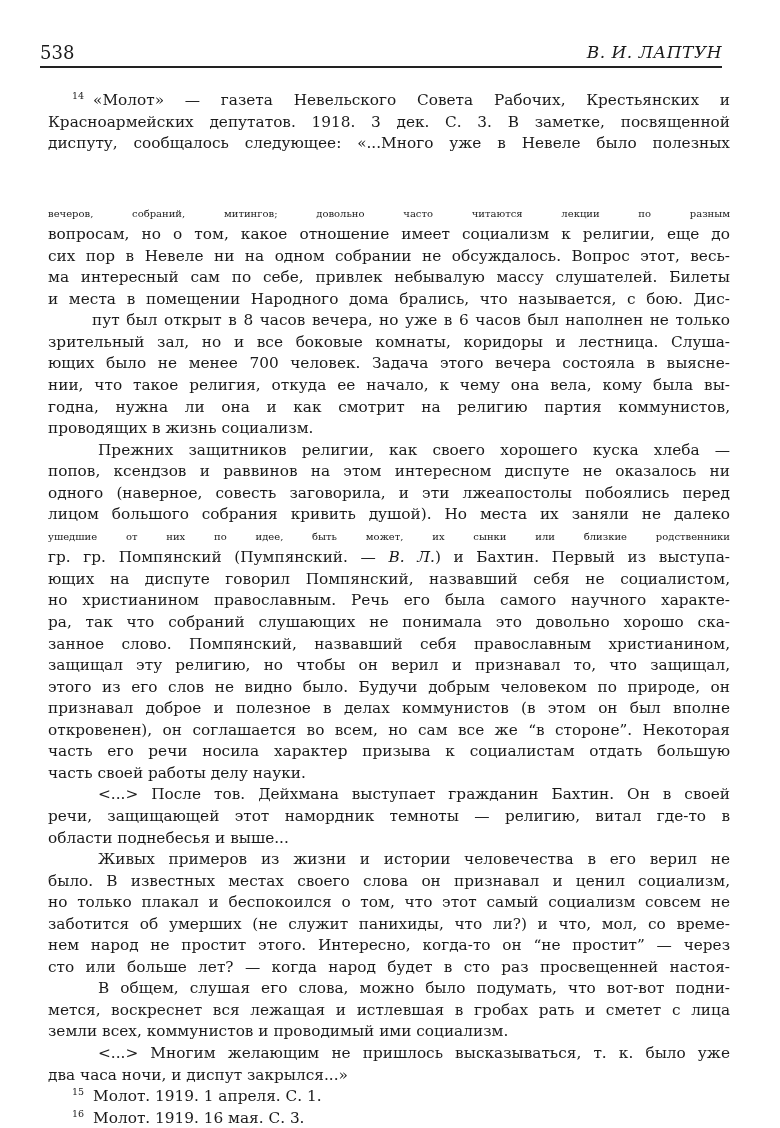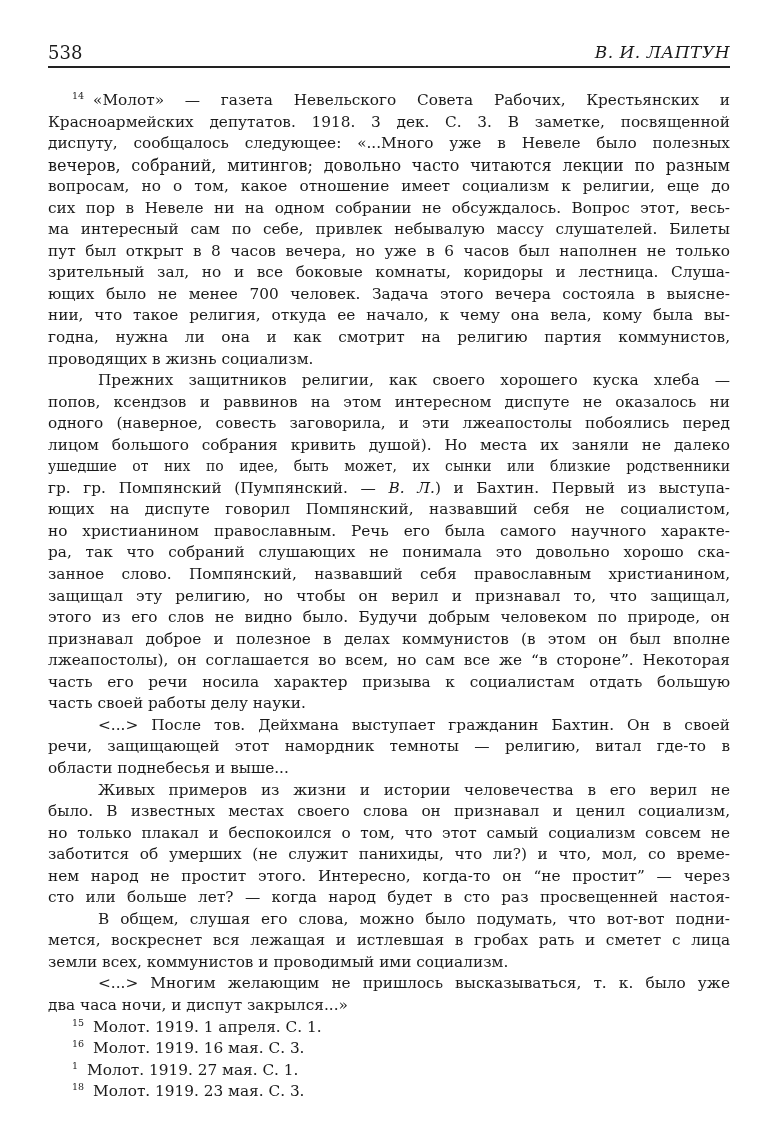--- a/index.html
+++ b/index.html
@@ -1,18 +1,18 @@
 <!DOCTYPE html>
 <html><head>
 <meta charset="utf-8">
 <style>
   html, body { margin: 0; padding: 0; background: #ffffff; }
   body { width: 780px; height: 1128px; position: relative; overflow: hidden;
          font-family: "DejaVu Serif", "Liberation Serif", serif; color: #1a1a1a; }
-  .header { position: absolute; left: 48px; top: 40px; width: 682px; height: 26px;
+  .header { position: absolute; left: 40px; top: 40px; width: 682px; height: 26px;
             border-bottom: 2px solid #222; }
   .page-num { position: absolute; left: 0; top: 2px; font-size: 18px; }
   .running-head { position: absolute; right: 0; top: 2px; font-size: 17px; font-style: italic; letter-spacing: 0.5px; }
   .body { position: absolute; left: 48px; top: 90px; width: 682px;
           font-size: 15.3px; line-height: 21.55px; text-align: justify; }
   .line { display: block; white-space: nowrap; text-align-last: justify; text-align: justify; height: 21.55px; }
   .line.last { text-align-last: left; }
   .indent { padding-left: 50px; }
   .fn-indent { padding-left: 24px; }
   sup { font-size: 9.5px; vertical-align: 6px; line-height: 0; margin-right: 9px; }
@@ -25,46 +25,47 @@
   <span class="page-num">538</span>
   <span class="running-head">В. И. ЛАПТУН</span>
 </div>
 
 <div class="body">
 
   <div>
     <span class="line fn-indent" style="font-size: 15.3px;"><sup>14</sup><span>«Молот» — газета Невельского Совета Рабочих, Крестьянских и</span></span>
     <span class="line" style="font-size: 15.3px;">Красноармейских депутатов. 1918. 3 дек. С. 3. В заметке, посвященной</span>
     <span class="line" style="font-size: 15.3px;">диспуту, сообщалось следующее: «...Много уже в Невеле было полезных</span>
-    <span class="line" style="font-size: 16px;">вечеров, собраний, митингов; довольно часто читаются лекции по разным</span>
+    <span class="line" style="font-size: 10px; margin-top: 48px;">вечеров, собраний, митингов; довольно часто читаются лекции по разным</span>
     <span class="line" style="font-size: 15.3px;">вопросам, но о том, какое отношение имеет социализм к религии, еще до</span>
     <span class="line" style="font-size: 15.3px;">сих пор в Невеле ни на одном собрании не обсуждалось. Вопрос этот, весь-</span>
     <span class="line" style="font-size: 15.3px;">ма интересный сам по себе, привлек небывалую массу слушателей. Билеты</span>
-    <span class="line" style="font-size: 15.3px;">пут был открыт в 8 часов вечера, но уже в 6 часов был наполнен не только</span>
+    <span class="line" style="font-size: 15.3px;">и места в помещении Народного дома брались, что называется, с бою. Дис-</span>
+    <span class="line" style="font-size: 15.3px; margin-left: 44px;">пут был открыт в 8 часов вечера, но уже в 6 часов был наполнен не только</span>
     <span class="line" style="font-size: 15.3px;">зрительный зал, но и все боковые комнаты, коридоры и лестница. Слуша-</span>
     <span class="line" style="font-size: 15.3px;">ющих было не менее 700 человек. Задача этого вечера состояла в выясне-</span>
     <span class="line" style="font-size: 15.3px;">нии, что такое религия, откуда ее начало, к чему она вела, кому была вы-</span>
     <span class="line" style="font-size: 15.3px;">годна, нужна ли она и как смотрит на религию партия коммунистов,</span>
     <span class="line last" style="font-size: 15.3px;">проводящих в жизнь социализм.</span>
 
     <div>
       <span class="line indent" style="font-size: 15.3px;">Прежних защитников религии, как своего хорошего куска хлеба —</span>
       <span class="line" style="font-size: 15.3px;"> попов, ксендзов и раввинов на этом интересном диспуте не оказалось ни</span>
       <span class="line" style="font-size: 15.3px;">одного (наверное, совесть заговорила, и эти лжеапостолы побоялись перед</span>
       <span class="line" style="font-size: 15.3px;">лицом большого собрания кривить душой). Но места их заняли не далеко</span>
-      <span class="line" style="font-size: 14px;">ушедшие от них по идее, быть может, их сынки или близкие родственники</span>
+      <span class="line" style="font-size: 10px;">ушедшие от них по идее, быть может, их сынки или близкие родственники</span>
       <span class="line" style="font-size: 15.3px;"><span>гр. гр. Помпянский (Пумпянский. — </span><i>В. Л.</i><span>) и Бахтин. Первый из выступа-</span></span>
       <span class="line" style="font-size: 15.3px;">ющих на диспуте говорил Помпянский, назвавший себя не социалистом,</span>
       <span class="line" style="font-size: 15.3px;">но христианином православным. Речь его была самого научного характе-</span>
       <span class="line" style="font-size: 15.3px;">ра, так что собраний слушающих не понимала это довольно хорошо ска-</span>
       <span class="line" style="font-size: 15.3px;">занное слово. Помпянский, назвавший себя православным христианином,</span>
       <span class="line" style="font-size: 15.3px;">защищал эту религию, но чтобы он верил и признавал то, что защищал,</span>
       <span class="line" style="font-size: 15.3px;">этого из его слов не видно было. Будучи добрым человеком по природе, он</span>
       <span class="line" style="font-size: 15.3px;">признавал доброе и полезное в делах коммунистов (в этом он был вполне</span>
-      <span class="line" style="font-size: 15.3px;">лжеапостолы), он соглашается во всем, но сам все же “в стороне”. Некоторая</span>
+      <span class="line" style="font-size: 15.3px;">откровенен), он соглашается во всем, но сам все же “в стороне”. Некоторая</span>
       <span class="line" style="font-size: 15.3px;">часть его речи носила характер призыва к социалистам отдать большую</span>
       <span class="line last" style="font-size: 15.3px;">часть своей работы делу науки.</span>
     </div>
 
     <div>
       <span class="line indent" style="font-size: 15.3px;">&lt;...&gt; После тов. Дейхмана выступает гражданин Бахтин. Он в своей</span>
       <span class="line" style="font-size: 15.3px;">речи, защищающей этот намордник темноты — религию, витал где-то в</span>
       <span class="line last" style="font-size: 15.3px;">области поднебесья и выше...</span>
     </div>
 

